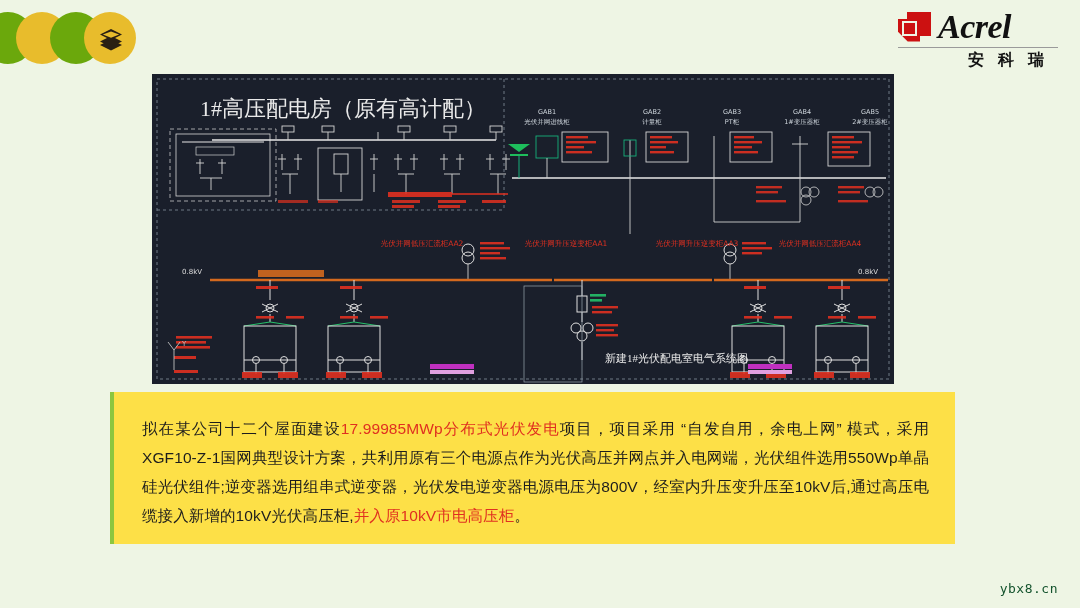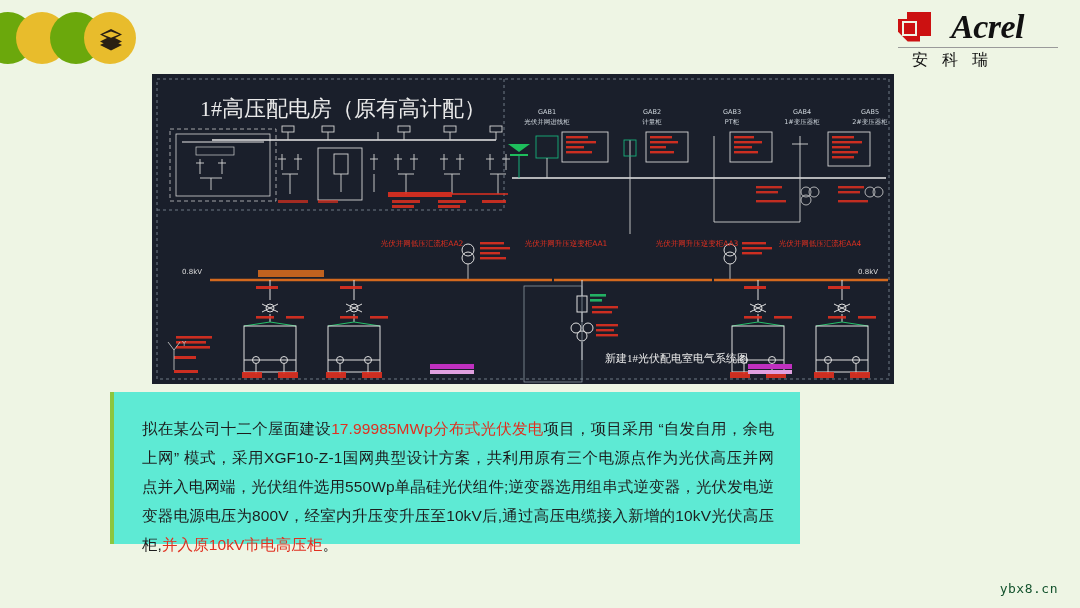--- a/index.html
+++ b/index.html
@@ -55,21 +55,21 @@
 
   
   .logo {
     position: absolute;
     right: 22px; top: 8px;
     width: 160px; height: 60px;
   }
   .logo-row {
     display: flex;
     align-items: center;
-    gap: 20px;
+    gap: 7px;
     height: 38px;
   }
   .logo-mark {
     position: relative;
     width: 33px; height: 31px;
     flex: 0 0 auto;
   }
   .logo-mark .sq-a {
     position: absolute;
     left: 9px; top: 0;
@@ -99,23 +99,23 @@
     letter-spacing: -0.5px;
     line-height: 1;
   }
   .logo-rule {
     width: 160px;
     height: 1px;
     background: #9a9a9a;
     margin-top: 1px;
   }
   .logo-cn {
-    text-align: left;
+    text-align: right;
     font-size: 16px;
-    font-weight: normal;
+    font-weight: bold;
     letter-spacing: 14px;
     padding-left: 14px;
     color: #111;
     margin-top: 2px;
   }
 
   
   .cad {
     position: absolute;
     left: 152px; top: 74px;
@@ -142,22 +142,22 @@
     font-size: 11px;
     color: #E9E9E9;
     white-space: nowrap;
   }
   .cad svg { position: absolute; left: 0; top: 0; }
 
   
   .textbox {
     position: absolute;
     left: 110px; top: 392px;
-    width: 690px; height: 152px;
-    background: #5eead4;
+    width: 845px; height: 152px;
+    background: #fde047;
     border-left: 4px solid #8CC63F;
     box-sizing: border-box;
     padding: 22px 26px 0 28px;
   }
   .para {
     font-size: 15.5px;
     line-height: 29px;
     color: #1d1d1d;
     text-align: justify;
     letter-spacing: 0.1px;

